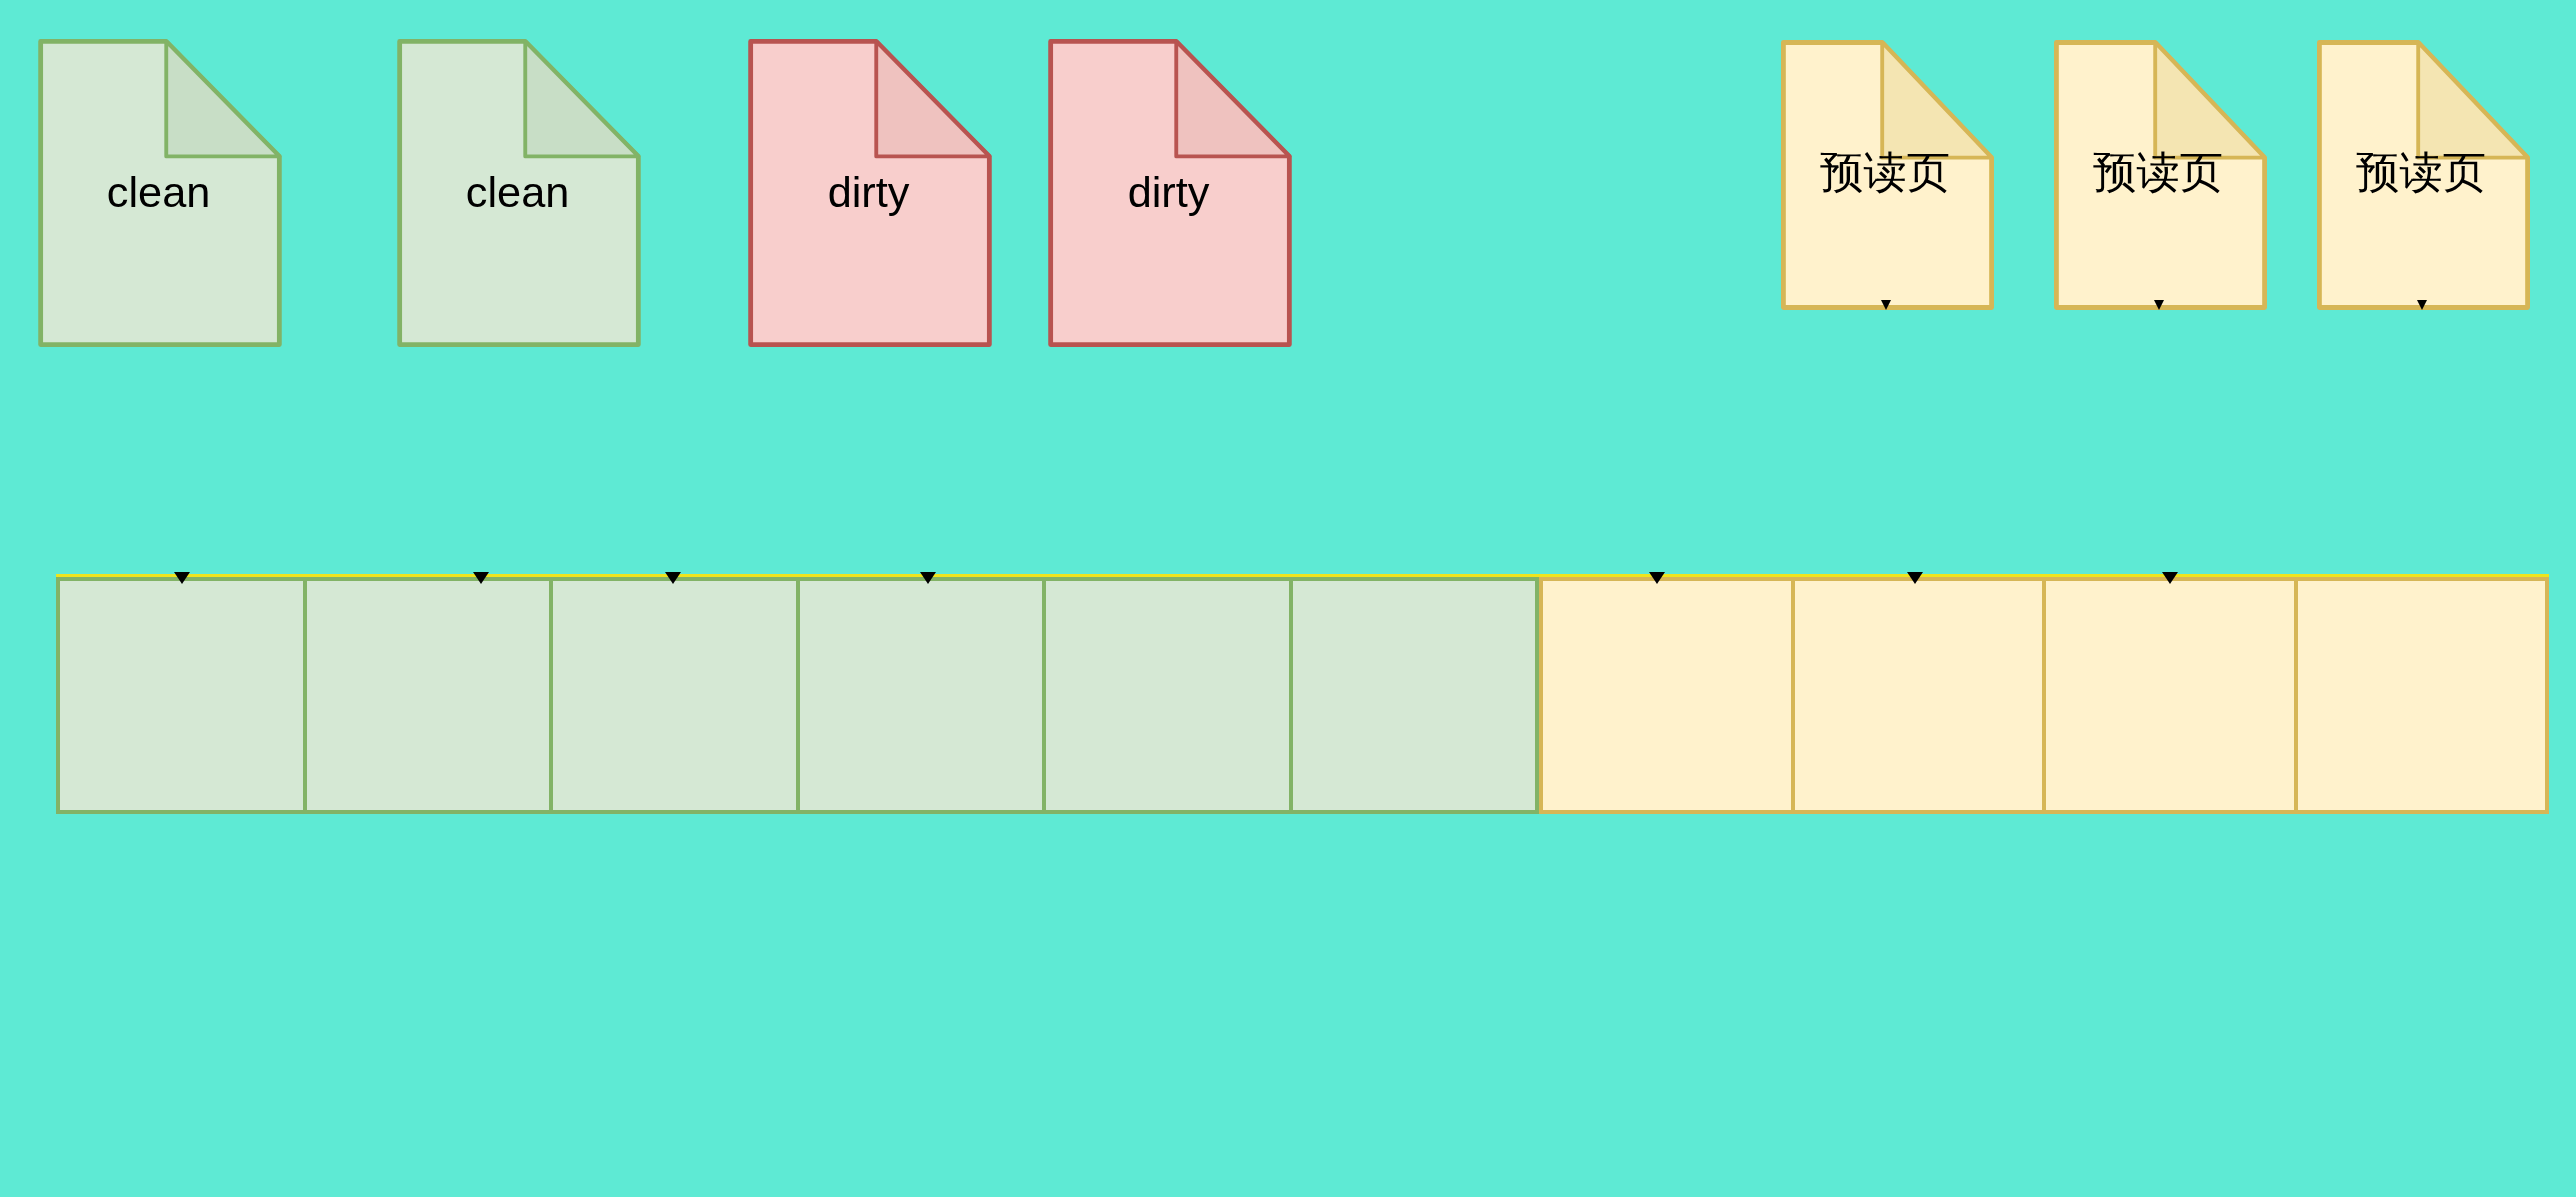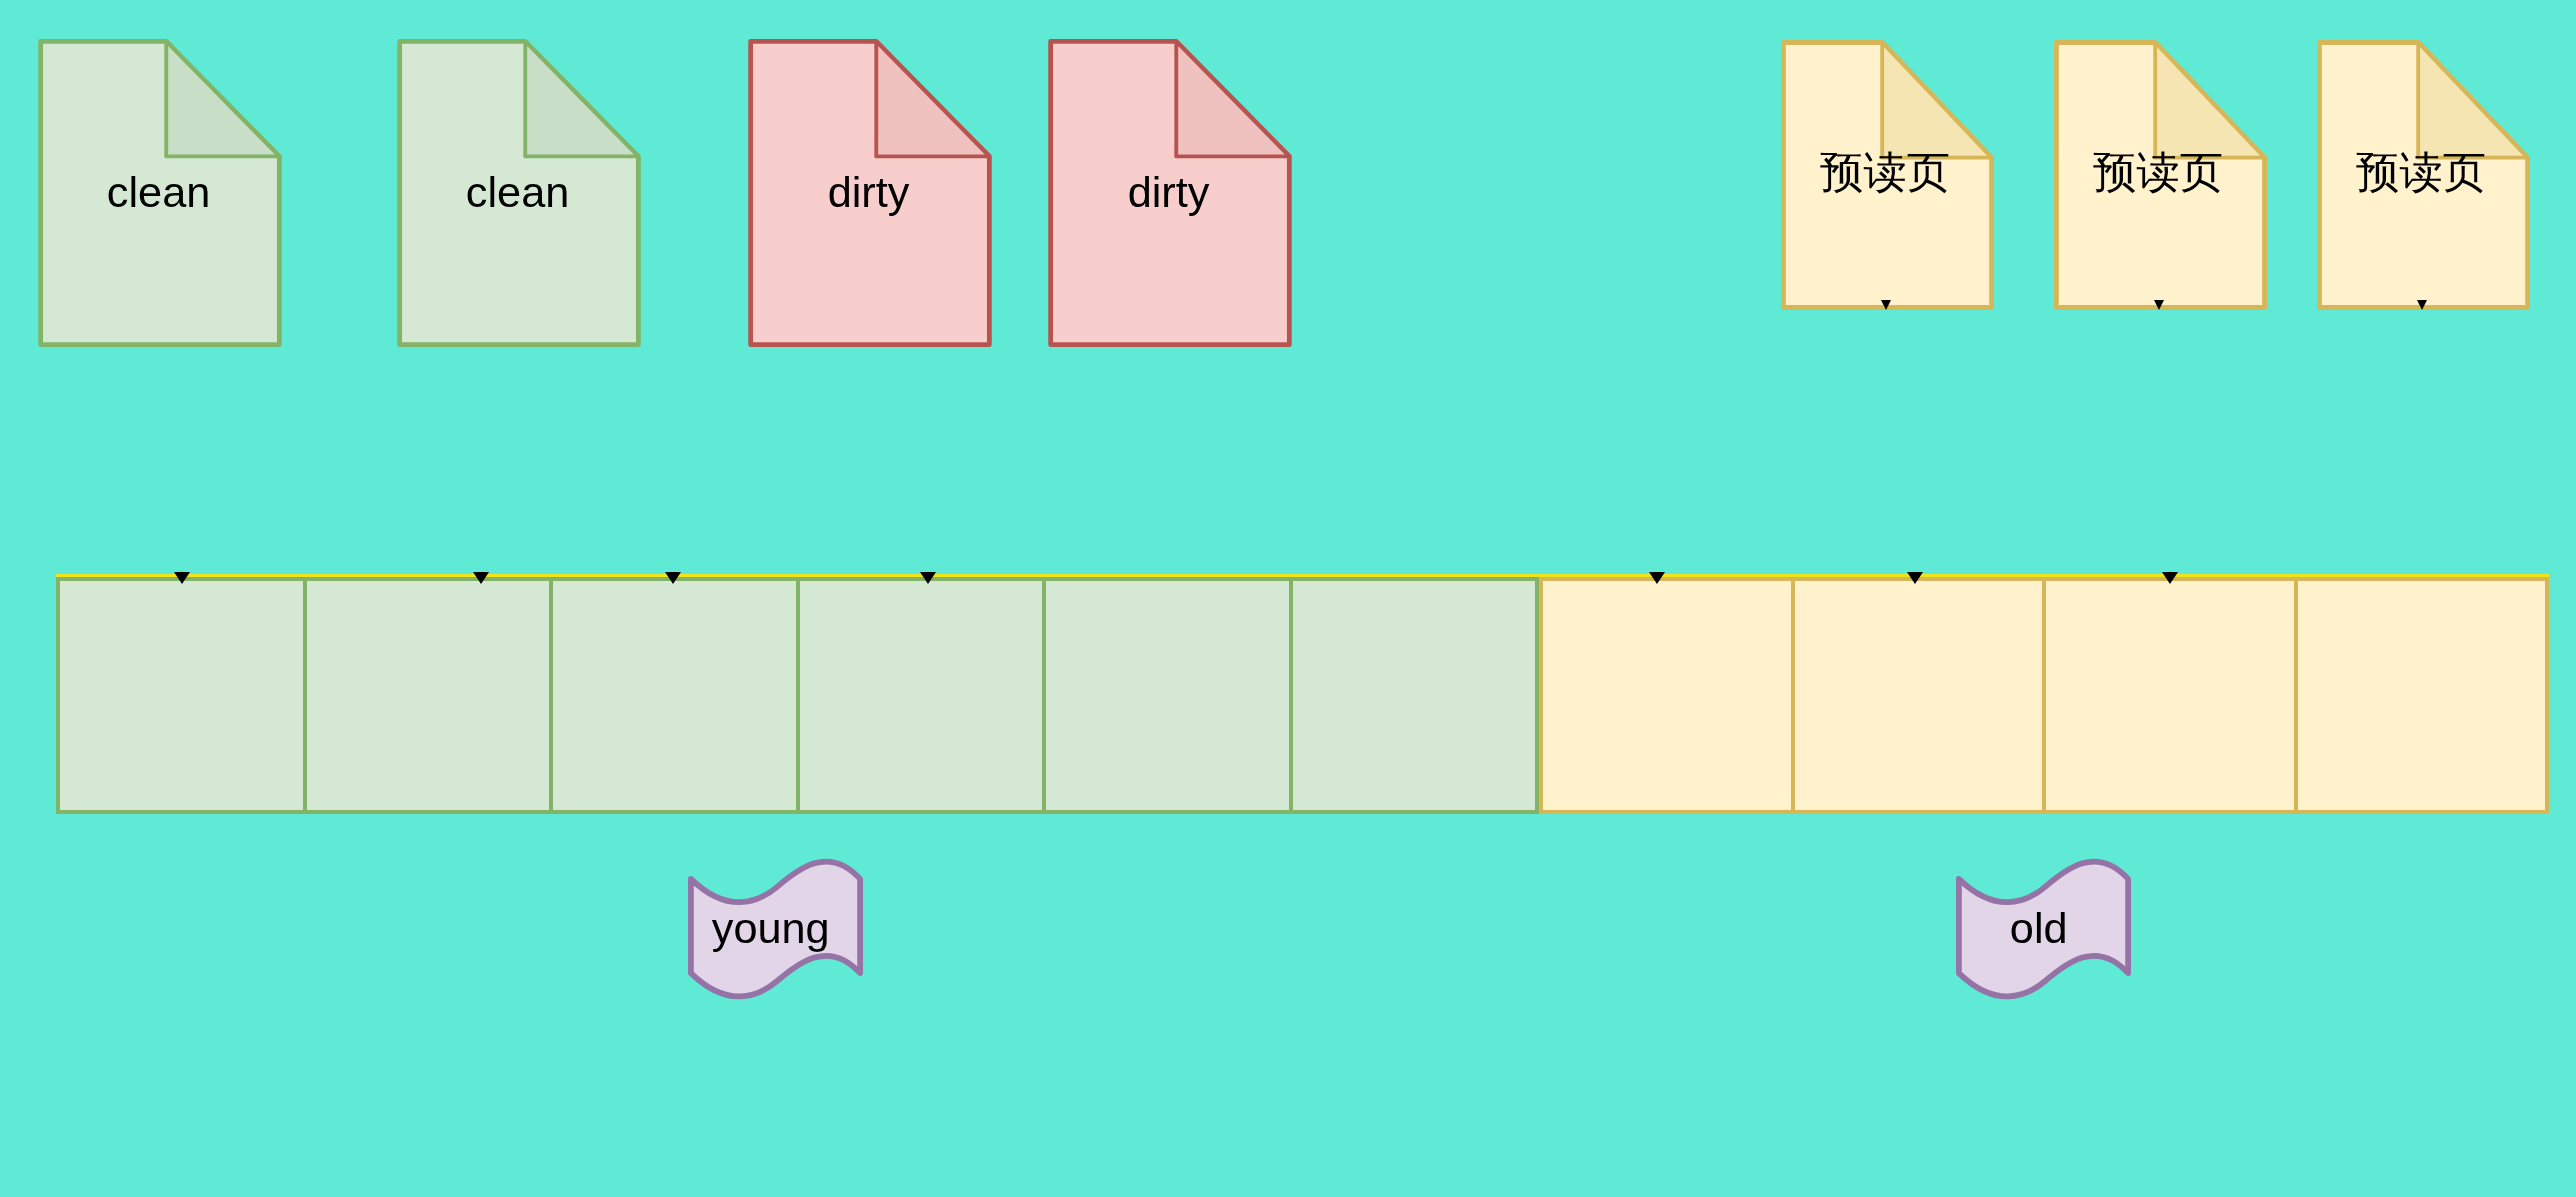--- a/index.html
+++ b/index.html
@@ -153,28 +153,16 @@
   </div>
 
   <div class="notch-down" style="left:174px;top:572px;"></div>
   <div class="notch-down" style="left:473px;top:572px;"></div>
   <div class="notch-down" style="left:665px;top:572px;"></div>
   <div class="notch-down" style="left:920px;top:572px;"></div>
   <div class="notch-down" style="left:1649px;top:572px;"></div>
   <div class="notch-down" style="left:1907px;top:572px;"></div>
   <div class="notch-down" style="left:2162px;top:572px;"></div>
 
-  <div class="ribbon" style="left:688px;top:850px;">
-    <svg width="175" height="152" viewBox="0 0 182 158">
-      <path d="M3,30 C40,66 72,56 93,38 C114,20 146,-6 179,30 L179,128 C146,92 114,118 93,136 C72,154 40,164 3,128 Z"></path>
-      <text x="86" y="97">young</text>
-    </svg>
-  </div>
 
-  <div class="ribbon" style="left:1956px;top:850px;">
-    <svg width="175" height="152" viewBox="0 0 182 158">
-      <path d="M3,30 C40,66 72,56 93,38 C114,20 146,-6 179,30 L179,128 C146,92 114,118 93,136 C72,154 40,164 3,128 Z"></path>
-      <text x="86" y="97">old</text>
-    </svg>
-  </div>
 
 </div>
 
 
 </body></html>

